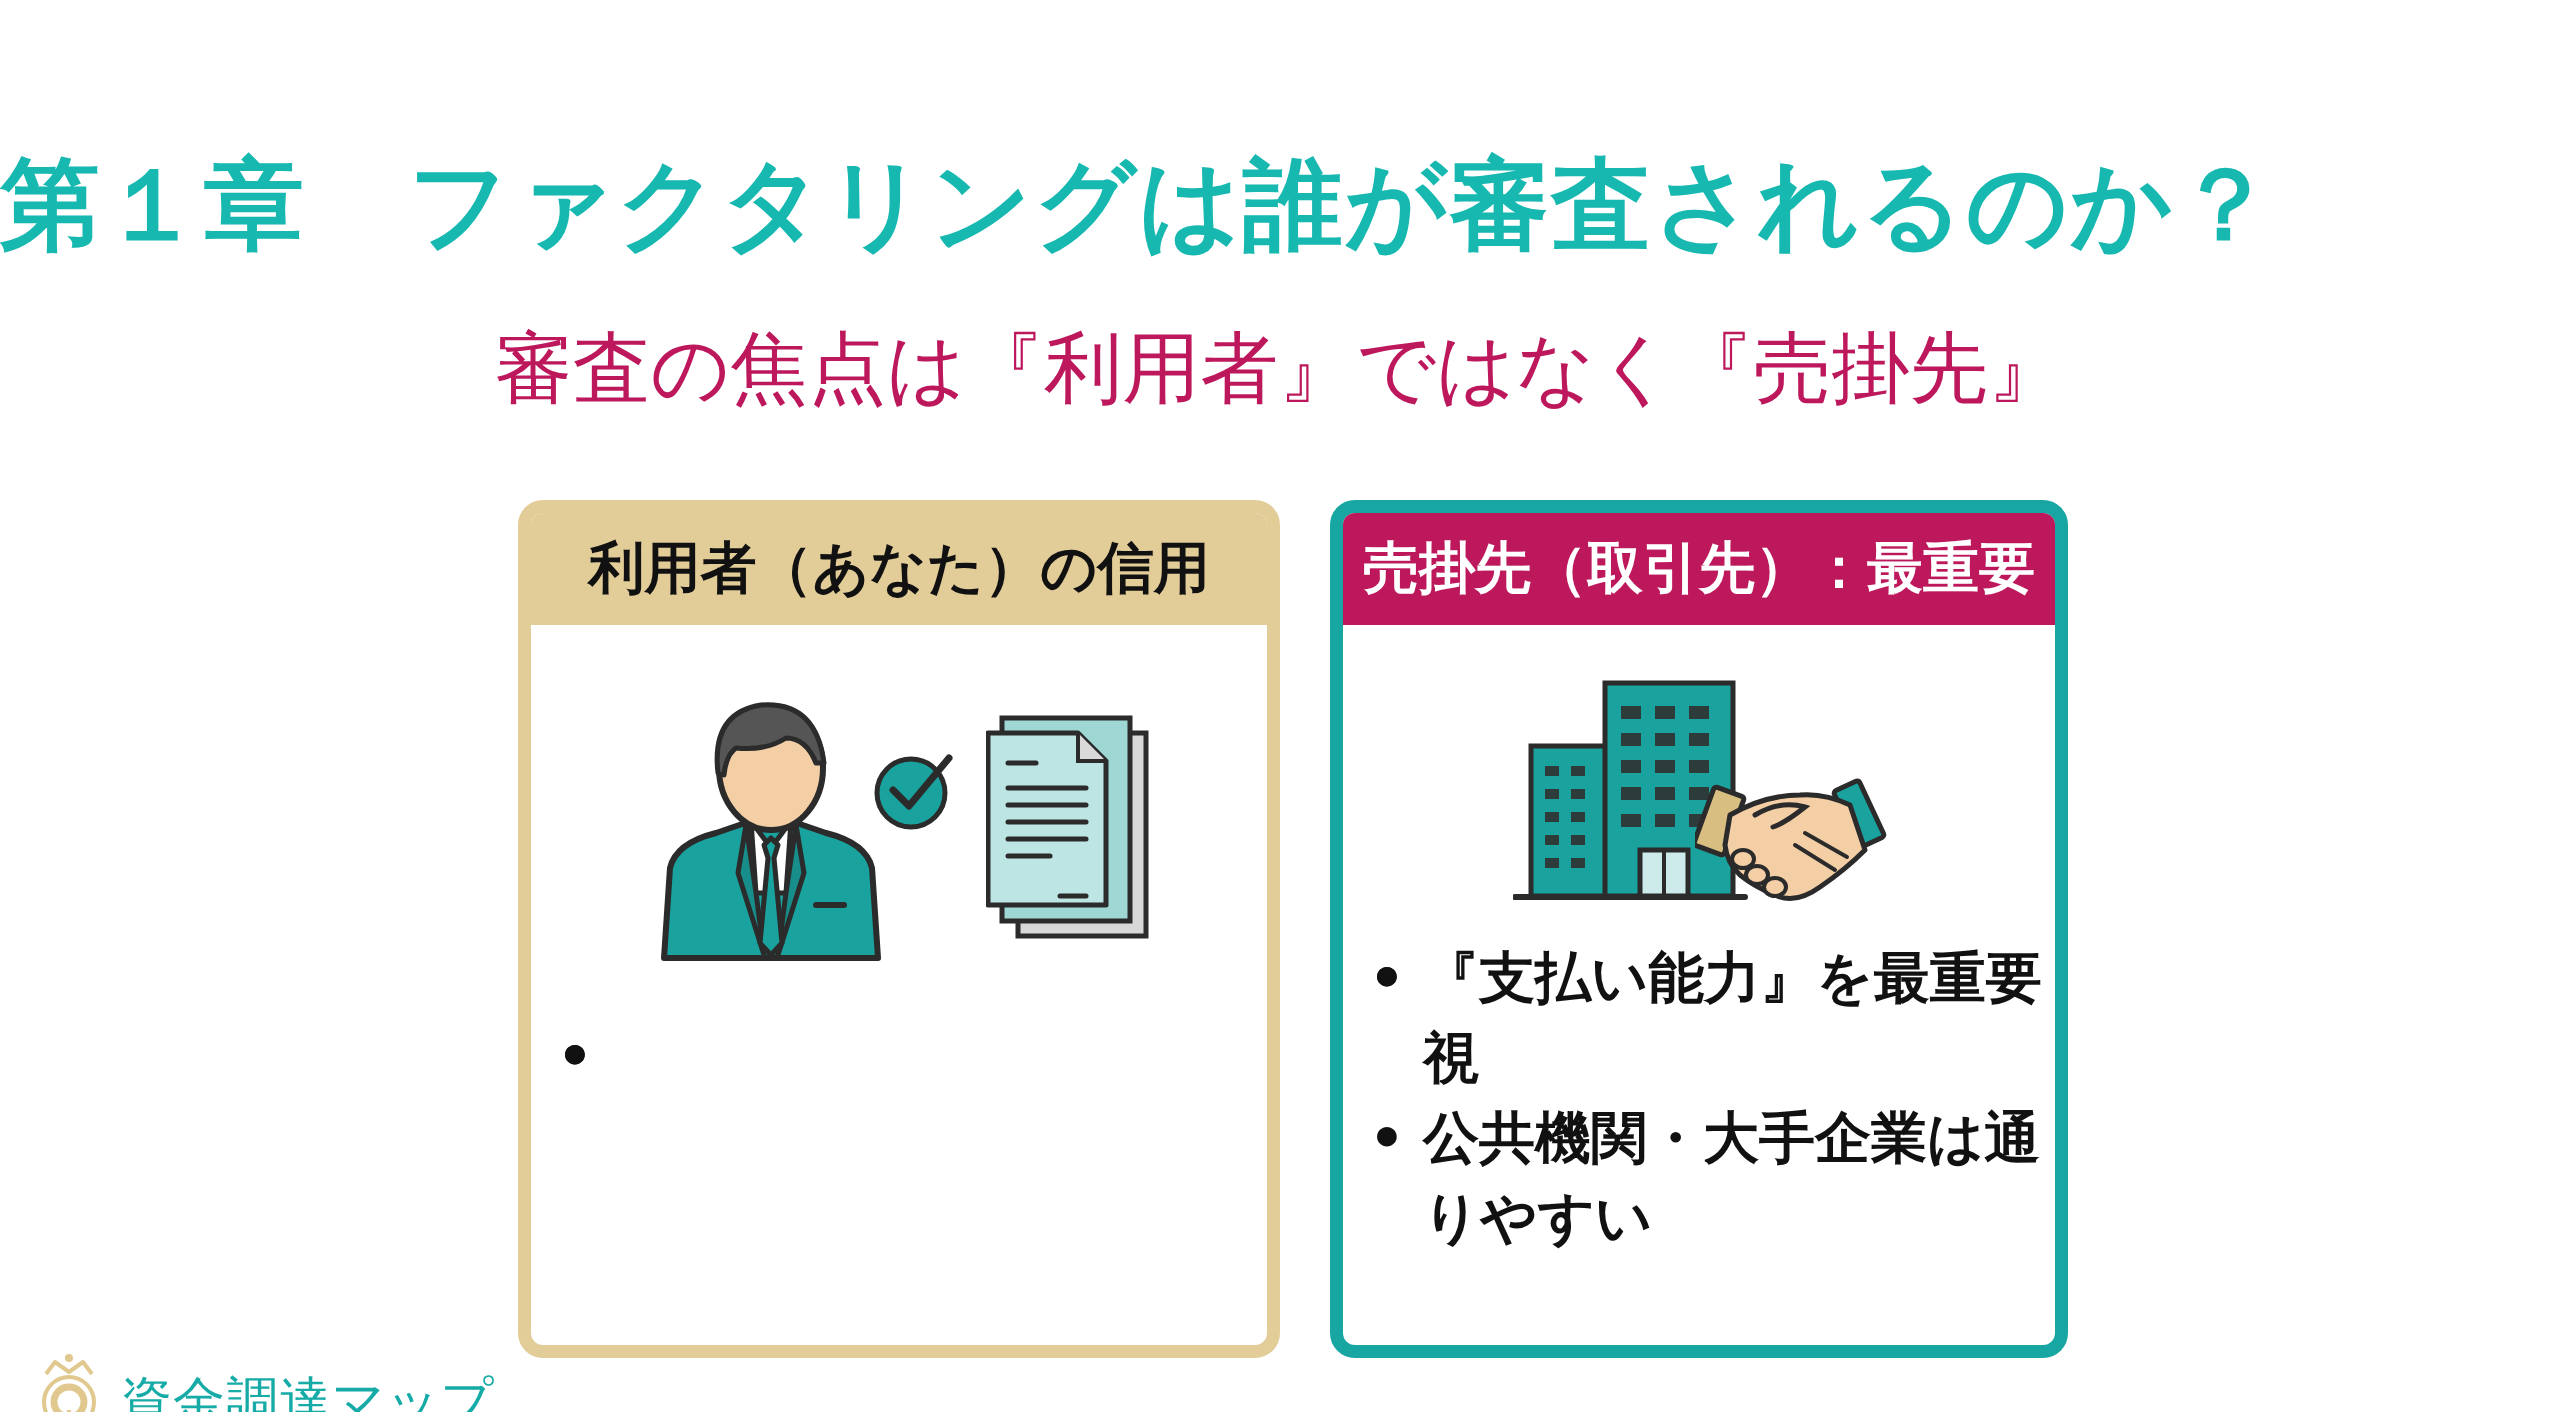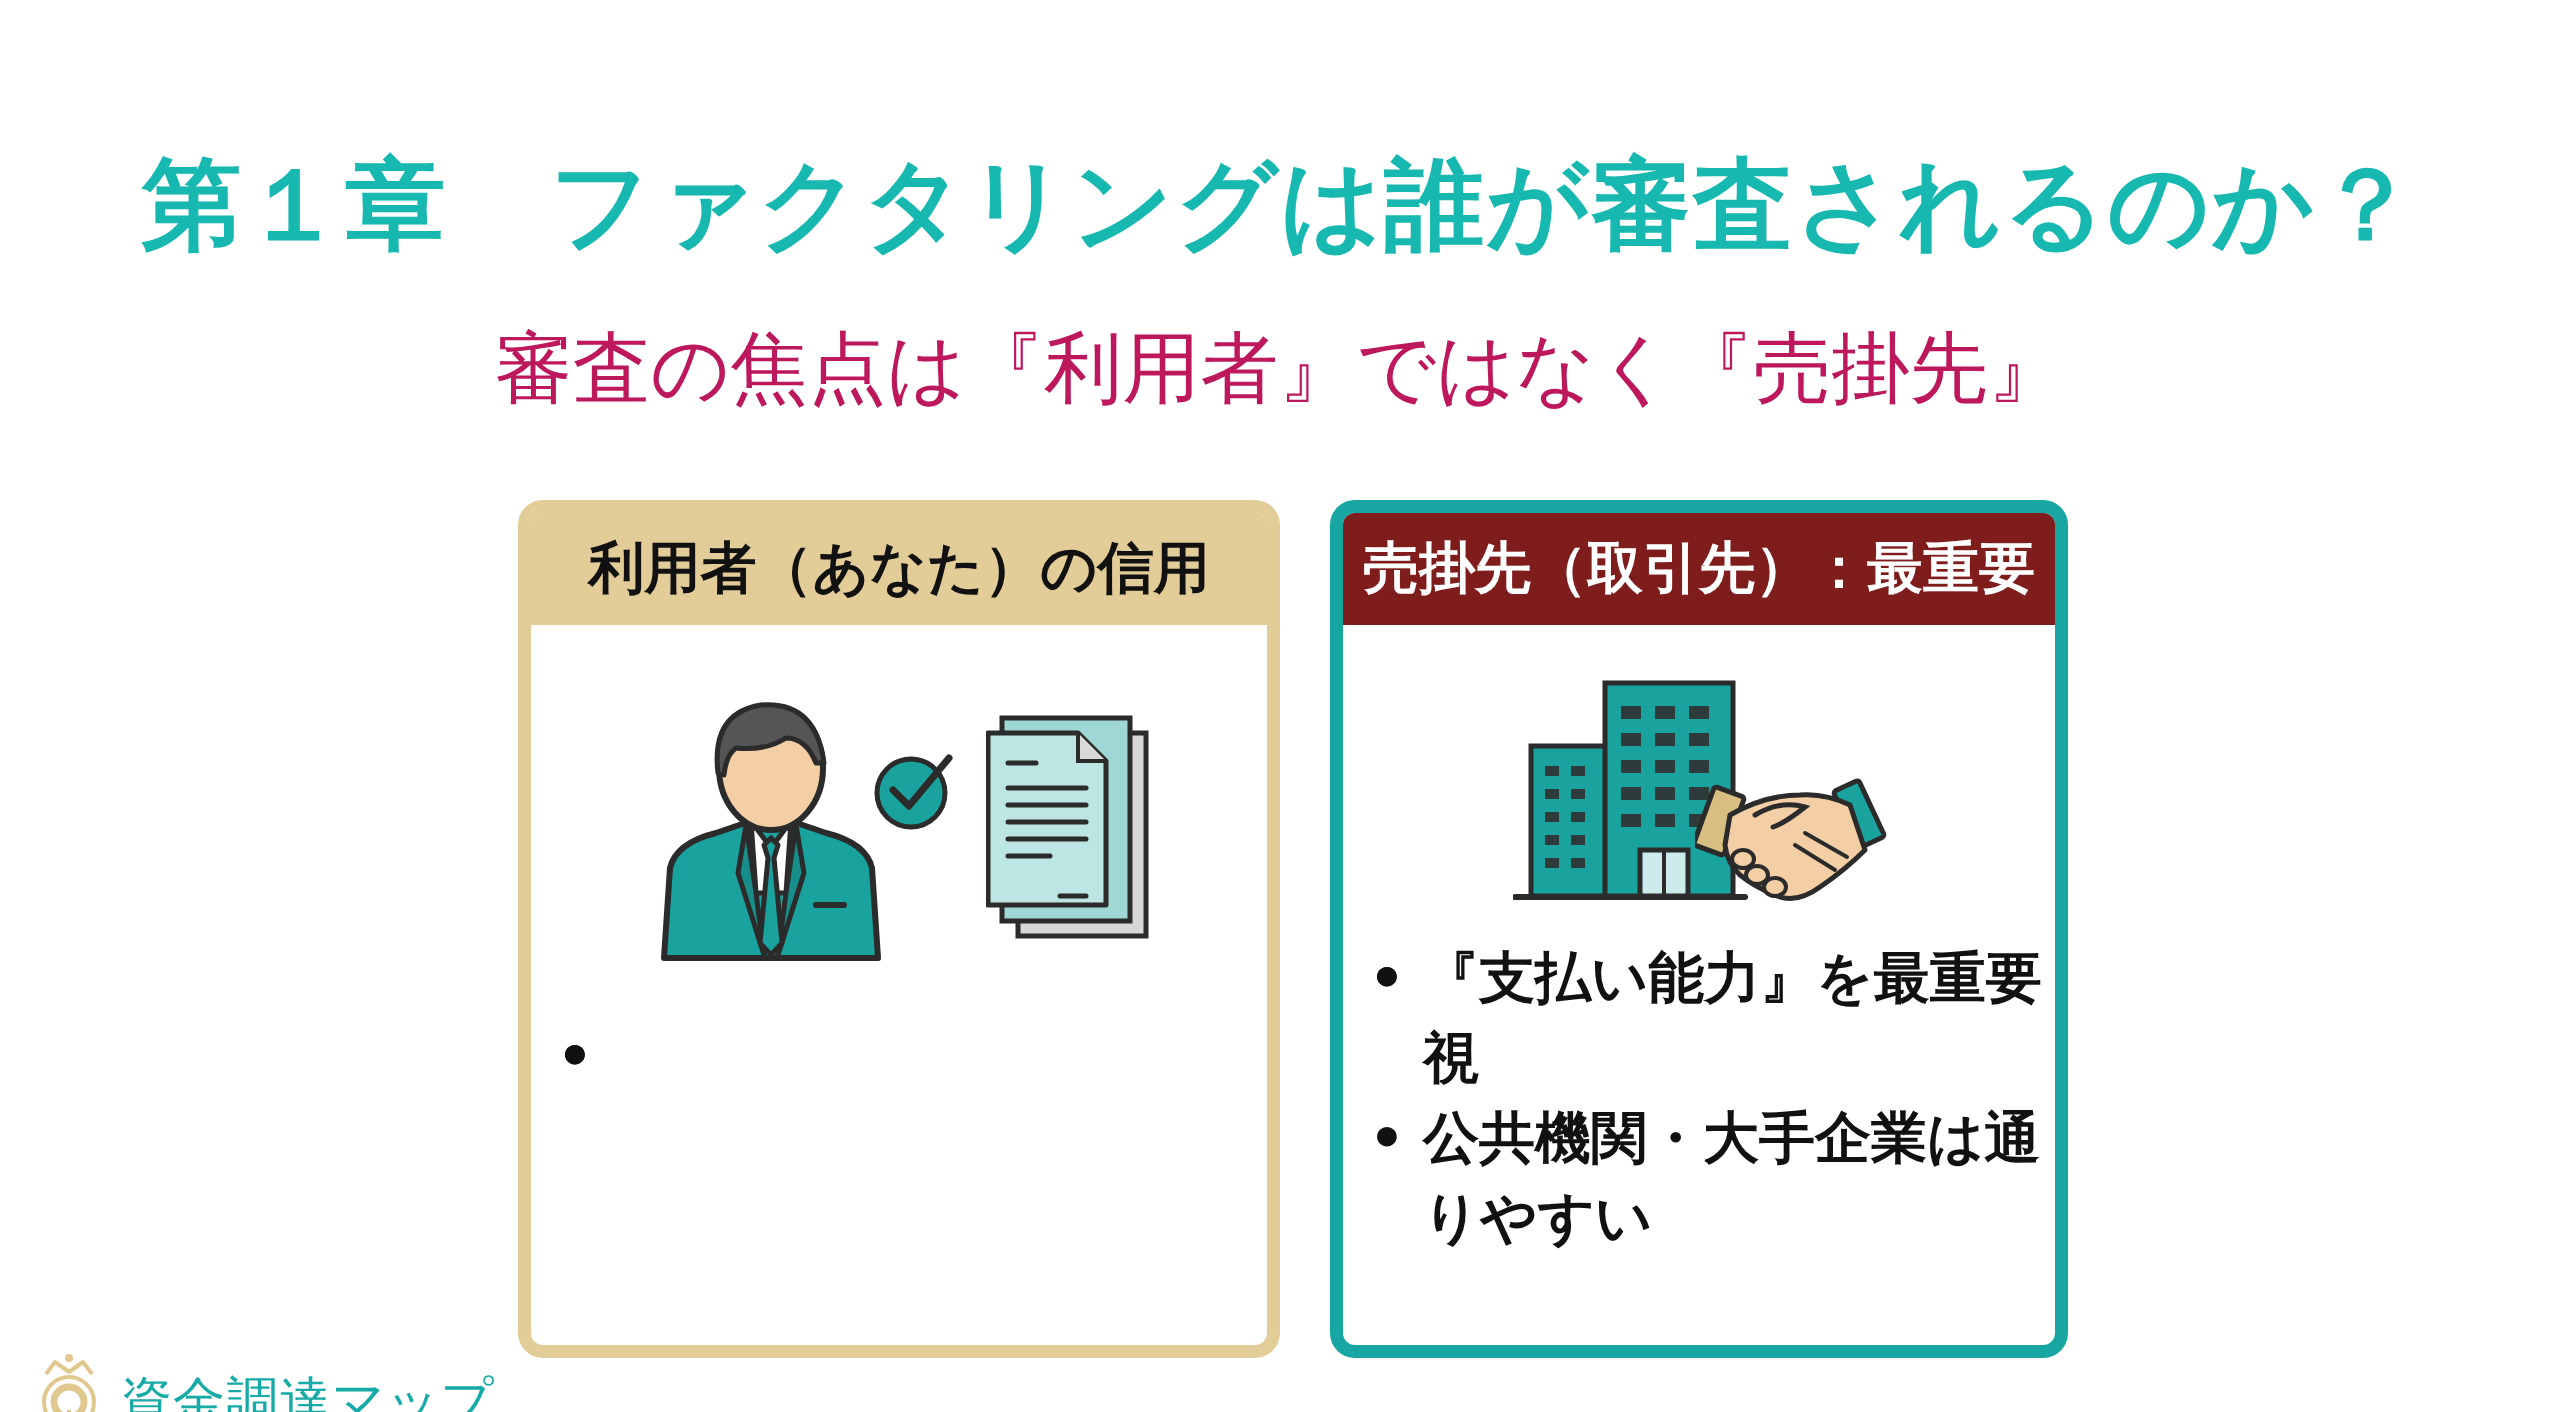--- a/index.html
+++ b/index.html
@@ -1,40 +1,40 @@
 <!DOCTYPE html>
 <html><head>
 <meta charset="utf-8">
 <style>
   html, body { margin: 0; padding: 0; }
   body {
     width: 2560px; height: 1412px; background: #ffffff; position: relative; overflow: hidden;
     font-family: "DejaVu Sans", "Liberation Sans", sans-serif;
   }
   .title {
-    position: absolute; left: 0; top: 140px; width: 2560px; text-align: center;
+    position: absolute; left: 0; top: 140px; width: 2560px; text-align: left;
     font-size: 100px; font-weight: bold; color: #17B8B0; letter-spacing: 2px;
     line-height: 130px; white-space: nowrap;
   }
   .subtitle {
     position: absolute; left: 0; top: 318px; width: 2560px; text-align: center;
     font-size: 78px; font-weight: normal; color: #be185d; line-height: 100px; white-space: nowrap;
   }
   .card {
     position: absolute; top: 500px; border-radius: 25px; background: #ffffff; box-sizing: border-box;
     overflow: hidden;
   }
   .card.left { left: 518px; width: 762px; height: 858px; border: 13px solid #E2CC98; }
   .card.right { left: 1330px; width: 738px; height: 858px; border: 13px solid #17A6A2; }
   .card-header {
     height: 112px; display: flex; align-items: center; justify-content: center;
     font-size: 56px; font-weight: bold; white-space: nowrap;
   }
   .card.left .card-header { background: #E2CC98; color: #111111; }
-  .card.right .card-header { background: #7f1d1d; color: #ffffff; }
+  .card.right .card-header { background: #be185d; color: #ffffff; }
   .illus { position: absolute; }
   .bullets { position: absolute; margin: 0; padding: 0; list-style: none; }
   .bullets li {
     font-size: 56px; font-weight: bold; color: #111111; line-height: 80px;
     padding-left: 58px; position: relative;
   }
   .bullets li .dot { position: absolute; left: 4px; top: 0; }
   .card.left .bullets { left: 22px; top: 503px; width: 710px; }
   .card.right .bullets { left: 22px; top: 425px; width: 700px; }
   .logo { position: absolute; left: 40px; top: 1352px; display: flex; align-items: center; justify-content: flex-end; }

